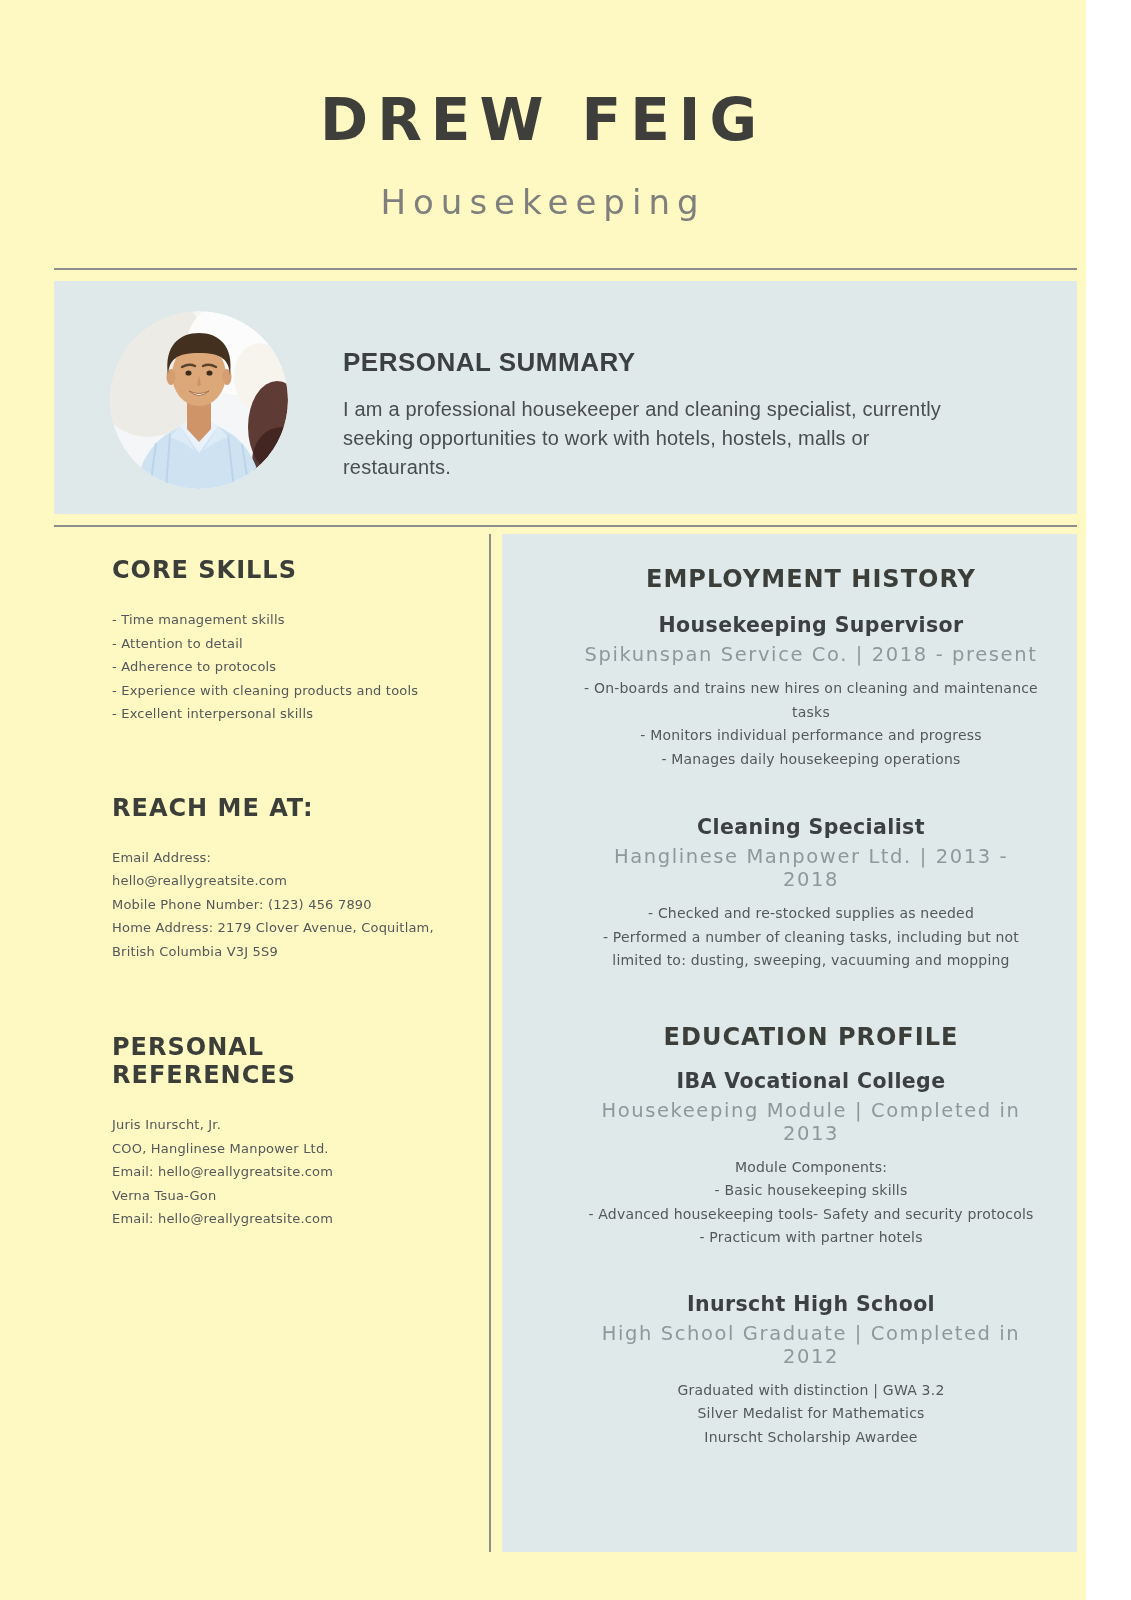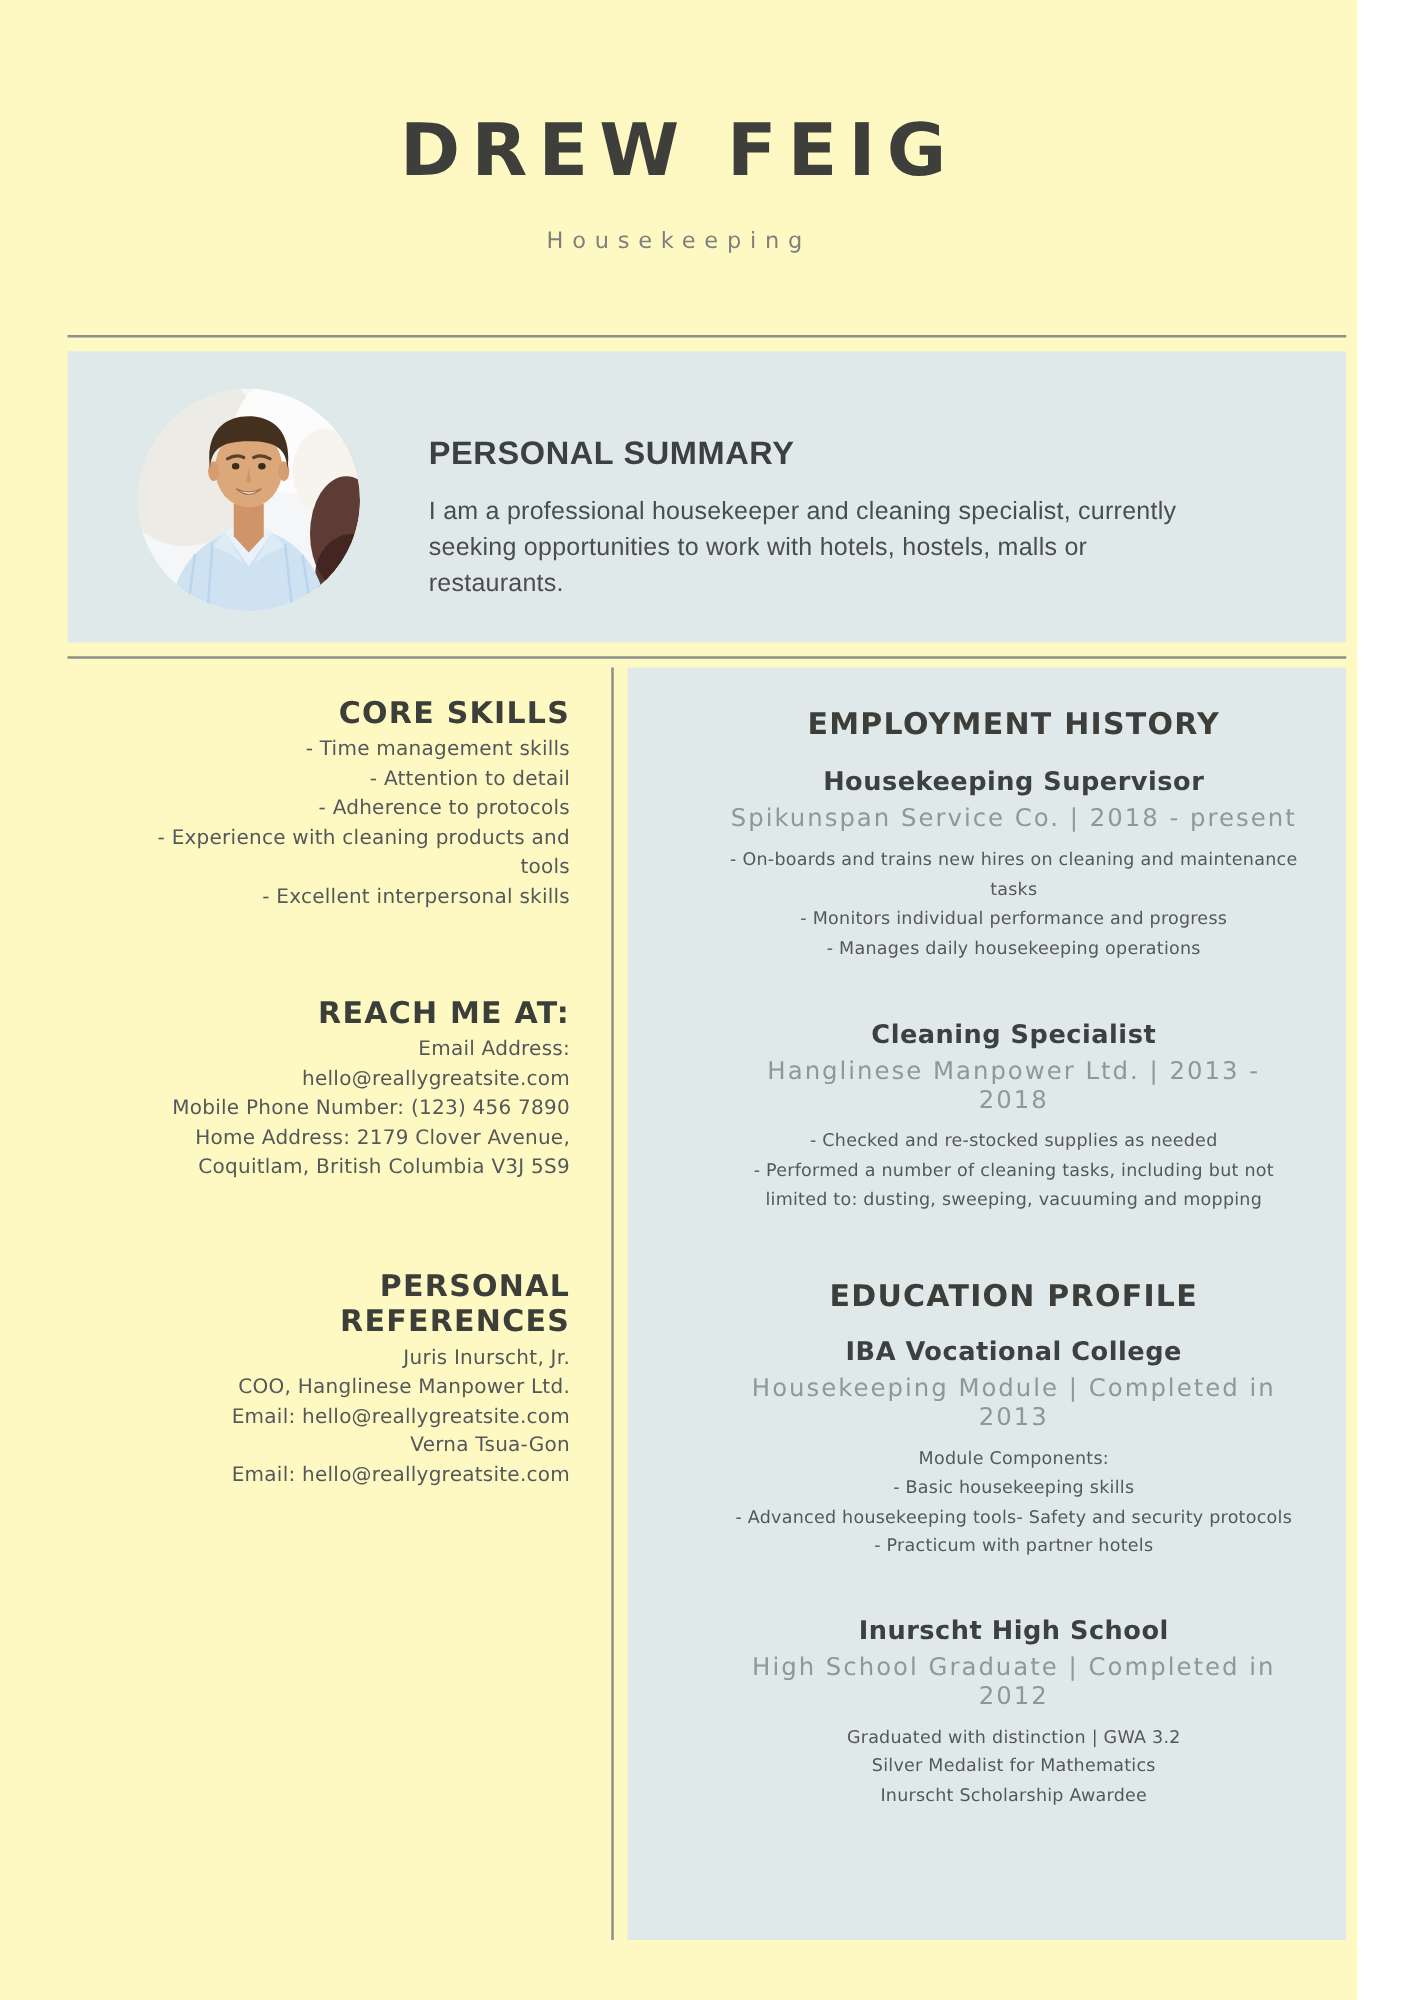--- a/index.html
+++ b/index.html
@@ -18,21 +18,21 @@
   .hdr { position: absolute; top: 86px; left: 0; width: 100%; text-align: center; }
   .hdr .name {
     font-size: 58px;
     font-weight: bold;
     letter-spacing: 9px;
     color: #3e3f3b;
     font-family: "DejaVu Sans", sans-serif;
   }
   .hdr .role {
     margin-top: 28px;
-    font-size: 18px;
+    font-size: 34px;
     letter-spacing: 7px;
     color: #7f7f7d;
   }
 
   
   .rule-h { position: absolute; left: 54px; width: 1023px; height: 2px; background: #8e8e8c; }
   .rule-top { top: 268px; }
   .rule-mid { top: 525px; }
   .rule-v {
     position: absolute; left: 489px; top: 534px;
@@ -57,25 +57,25 @@
   .band-text h2 {
     font-size: 26px; font-weight: bold; color: #3d4042;
     letter-spacing: 0.5px;
   }
   .band-text p {
     margin-top: 17px; font-size: 20px; line-height: 29px;
     color: #494d4f; letter-spacing: 0.2px; width: 625px;
   }
 
   
-  .left-col { position: absolute; left: 112px; top: 556px; width: 344px; text-align: right; }
+  .left-col { position: absolute; left: 112px; top: 556px; width: 344px; }
   .sec-h {
     font-size: 24px; font-weight: bold; color: #3c3e3a; letter-spacing: 1px;
   }
-  .plain-list { margin-top: 3px; font-size: 16px; line-height: 23.5px; color: #54585a; letter-spacing: 0.2px; list-style: none; }
+  .plain-list { margin-top: 24px; font-size: 13px; line-height: 23.5px; color: #54585a; letter-spacing: 0.2px; list-style: none; }
   .plain-list li { white-space: normal; }
   .left-col .sec-reach { margin-top: 68px; }
   .left-col .sec-refs { margin-top: 70px; }
 
   
   .right-panel {
     position: absolute; left: 502px; top: 534px;
     width: 575px; height: 1018px;
     background: #dfe9ea;
     padding: 31px 38px 0 81px;

